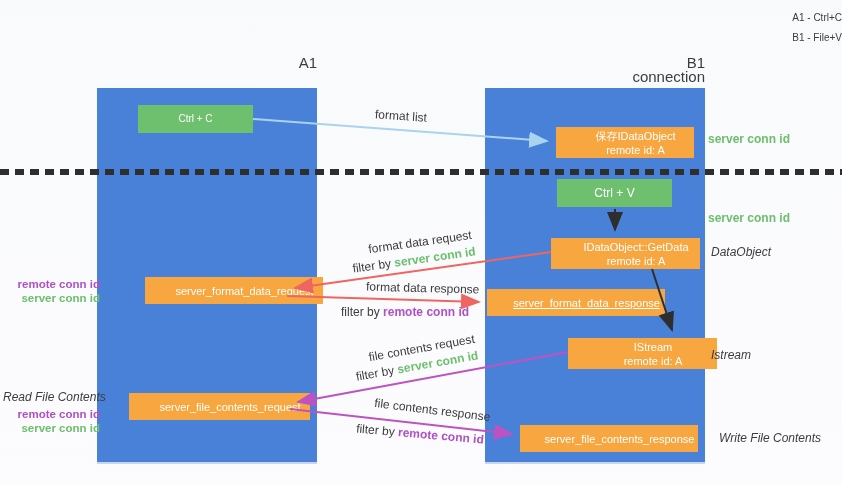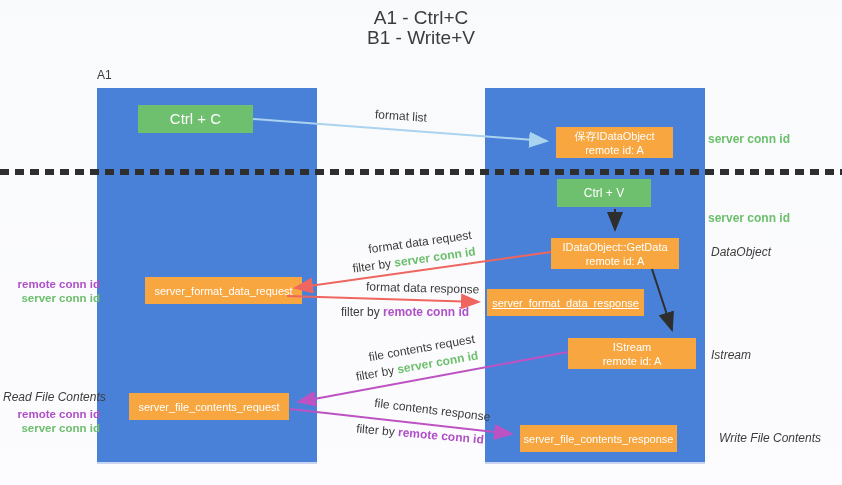--- a/index.html
+++ b/index.html
@@ -2,67 +2,71 @@
 <html><head>
 <meta charset="utf-8">
 <style>
   html,body{margin:0;padding:0;}
   body{font-family:"Liberation Sans", sans-serif;}
   .stage{
     position:relative;width:842px;height:485px;overflow:hidden;
     background:linear-gradient(#f9fafb,#fcfcfe);
   }
   .title{
-    position:absolute;top:8px;left:0;width:842px;text-align:center;
-    font-size:19px;line-height:20px;color:#3c3c3c;
+    position:absolute;top:8px;left:0;width:842px;text-align:right;
+    font-size:10px;line-height:20px;color:#3c3c3c;
   }
   .lane-head{
-    position:absolute;width:220px;text-align:left;
-    font-size:12px;line-height:14px;color:#3c3c3c;margin-top:12px;
+    position:absolute;width:220px;text-align:right;
+    font-size:15px;line-height:14px;color:#3c3c3c;
   }
   .lane{
     position:absolute;top:88px;width:220px;height:374px;
     background:#4a81d8;box-shadow:0 2px 0 0 #c9d4f0;z-index:1;
   }
   .divider{
     position:absolute;left:0;top:169px;width:842px;height:6px;z-index:3;
     background:repeating-linear-gradient(90deg,#2e2e2e 0 9px,transparent 9px 15px);
   }
   .box{
     position:absolute;z-index:4;display:flex;flex-direction:column;
     align-items:center;justify-content:center;
     color:#fff;font-size:11px;line-height:14px;text-align:center;white-space:nowrap;
   }
   .green-box{background:#6ebf6e;}
-  .orange-box{background:#f7a640;}
+  .orange-box{background:#f7a640;padding-left:21px;}
   .arrows{position:absolute;left:0;top:0;z-index:5;pointer-events:none;}
   .elabel{
     position:absolute;z-index:6;font-size:12px;color:#3c3c3c;white-space:nowrap;
   }
   .green-t{color:#6cbf6c;font-weight:bold;}
   .purple-t{color:#b050c8;font-weight:bold;}
   .dark-t{color:#3c3c3c;font-style:italic;}
   .annot{position:absolute;z-index:6;font-size:12px;white-space:nowrap;}
   .pair{
     position:absolute;z-index:6;width:92px;text-align:right;
     font-size:11.5px;line-height:14px;white-space:nowrap;
   }
 </style>
 </head>
 <body>
 
 <div class="stage">
 
   <div class="title">
     <div>A1 - Ctrl+C</div>
-    <div>B1 - Write+V</div>
+    <div>B1 - File+V</div>
   </div>
 
   <div class="lane-head" style="left:97px;top:56px;">
     <div>A1</div>
+  </div>
+  <div class="lane-head" style="left:485px;top:56px;">
+    <div>B1</div>
+    <div>connection</div>
   </div>
 
   <div class="lane" style="left:97px;"></div>
   <div class="lane" style="left:485px;"></div>
 
   <div class="divider"></div>
 
   <svg class="arrows" width="842" height="485" viewBox="0 0 842 485">
     <defs>
       <marker id="mBlue" markerWidth="10" markerHeight="8" refX="9" refY="4" orient="auto">
@@ -80,30 +84,30 @@
     </defs>
     <line x1="253" y1="119" x2="547" y2="141" stroke="#a9d3ee" stroke-width="2" marker-end="url(#mBlue)"></line>
     <line x1="615" y1="209" x2="615" y2="230" stroke="#2e2e2e" stroke-width="2" marker-end="url(#mBlack)"></line>
     <line x1="551" y1="252" x2="295" y2="288" stroke="#ef655f" stroke-width="2" marker-end="url(#mRed)"></line>
     <line x1="287" y1="296" x2="479" y2="302" stroke="#ef655f" stroke-width="2" marker-end="url(#mRed)"></line>
     <line x1="652" y1="269" x2="672" y2="330" stroke="#2e2e2e" stroke-width="2" marker-end="url(#mBlack)"></line>
     <line x1="568" y1="352" x2="298" y2="402" stroke="#bd53c3" stroke-width="2" marker-end="url(#mMag)"></line>
     <line x1="290" y1="409" x2="512" y2="434" stroke="#bd53c3" stroke-width="2" marker-end="url(#mMag)"></line>
   </svg>
 
-  <div class="box green-box" style="left:138px;top:105px;width:115px;height:28px;font-size:15px;">
+  <div class="box green-box" style="left:138px;top:105px;width:115px;height:28px;font-size:10px;">
     <div>Ctrl + C</div>
   </div>
 
   <div class="box orange-box" style="left:556px;top:127px;width:117px;height:31px;">
     <div>保存IDataObject</div>
     <div>remote id: A</div>
   </div>
 
-  <div class="box green-box" style="left:557px;top:179px;width:94px;height:28px;font-size:12px;">
+  <div class="box green-box" style="left:557px;top:179px;width:115px;height:28px;font-size:12px;">
     <div>Ctrl + V</div>
   </div>
 
   <div class="box orange-box" style="left:551px;top:238px;width:128px;height:31px;">
     <div>IDataObject::GetData</div>
     <div>remote id: A</div>
   </div>
 
   <div class="box orange-box" style="left:129px;top:277px;width:157px;height:27px;margin-left:16px;">
     <div>server_format_data_request</div>

